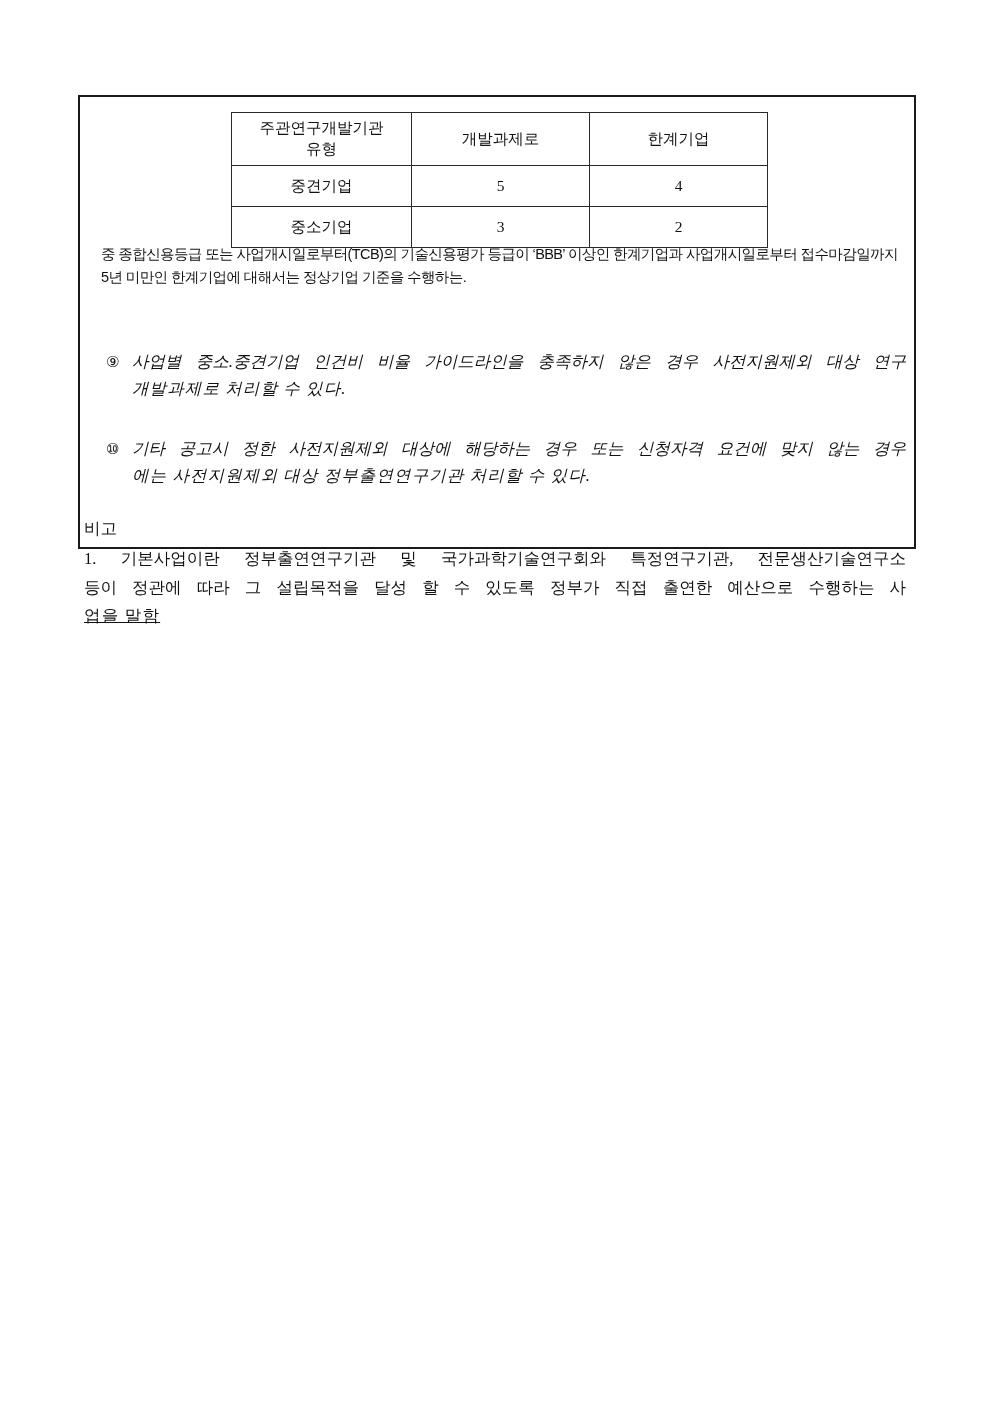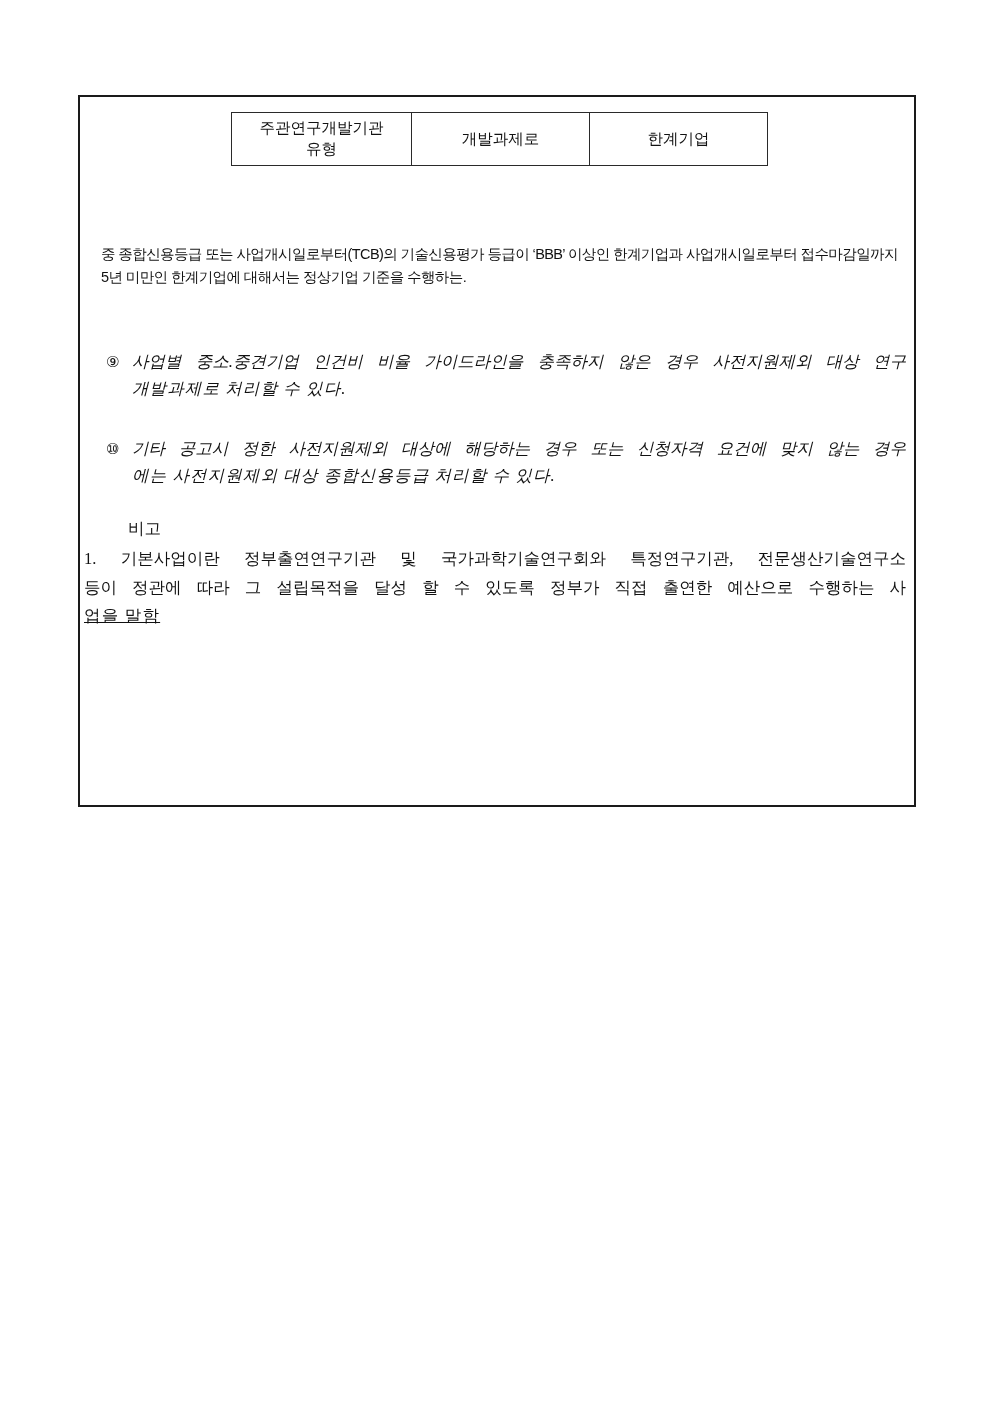--- a/index.html
+++ b/index.html
@@ -15,21 +15,21 @@
     color: #000000;
     -webkit-font-smoothing: antialiased;
   }
 
   
   #page-box {
     position: absolute;
     left: 78px;
     top: 95px;
     width: 838px;
-    height: 712px;
+    height: 454px;
     border: 2px solid #1a1a1a;
     box-sizing: border-box;
     background: #ffffff;
   }
 
   
   #type-table {
     position: absolute;
     left: 151px;
     top: 15px;
@@ -115,21 +115,21 @@
   #remarks {
     position: absolute;
     left: 4px;
     top: 418px;
     width: 822px;
     font-family: "Liberation Serif", "DejaVu Serif", serif;
     font-size: 16.5px;
     line-height: 1.72;
     color: #111;
   }
-  #remarks .rm-title { margin-bottom: 2px; margin-left: 44px; }
+  #remarks .rm-title { margin-bottom: 2px; }
   #remarks .rm-line {
     text-align: justify;
     text-align-last: justify;
   }
   #remarks .rm-line.last {
     text-align: left;
     text-align-last: left;
     letter-spacing: 1.2px;
     text-decoration: underline;
   }
@@ -149,20 +149,30 @@
       <tr>
         <th class="hdr-cell">
           <span class="l1">주관연구개발기관</span>
           <span class="l2">유형</span>
         </th>
         <th class="hdr-cell">개발과제로</th>
         <th class="hdr-cell">한계기업</th>
       </tr>
     </thead>
     <tbody>
+      <tr>
+        <td class="body-cell">중견기업</td>
+        <td class="body-cell">5</td>
+        <td class="body-cell">4</td>
+      </tr>
+      <tr>
+        <td class="body-cell">중소기업</td>
+        <td class="body-cell">3</td>
+        <td class="body-cell">2</td>
+      </tr>
     </tbody>
   </table>
 
   <div id="footnote">
     <div class="fn-line indent">중 종합신용등급 또는 사업개시일로부터(TCB)의 기술신용평가 등급이 ‘BBB’ 이상인 한계기업과 사업개시일로부터 접수마감일까지</div>
     <div class="fn-line indent">5년 미만인 한계기업에 대해서는 정상기업 기준을 수행하는.</div>
   </div>
 
   <div class="clause" id="clause-9">
     <div class="cl-line">
@@ -175,21 +185,21 @@
     </div>
   </div>
 
   <div class="clause" id="clause-10">
     <div class="cl-line">
       <span class="marker">⑩</span>
       <span class="cl-text">기타 공고시 정한 사전지원제외 대상에 해당하는 경우 또는 신청자격 요건에 맞지 않는 경우</span>
     </div>
     <div class="cl-line last">
       <span class="marker blank">⑩</span>
-      <span class="cl-text"><span>에는 사전지원제외 대상 종합신용등급 처리할 수 있다.</span></span>
+      <span class="cl-text"><span>에는 사전지원제외 대상 정부출연연구기관 처리할 수 있다.</span></span>
     </div>
   </div>
 
   <div id="remarks">
     <div class="rm-title">비고</div>
     <div class="rm-line">1. 기본사업이란 정부출연연구기관 및 국가과학기술연구회와 특정연구기관, 전문생산기술연구소</div>
     <div class="rm-line">등이 정관에 따라 그 설립목적을 달성 할 수 있도록 정부가 직접 출연한 예산으로 수행하는 사</div>
     <div class="rm-line last">업을 말함</div>
   </div>
 

